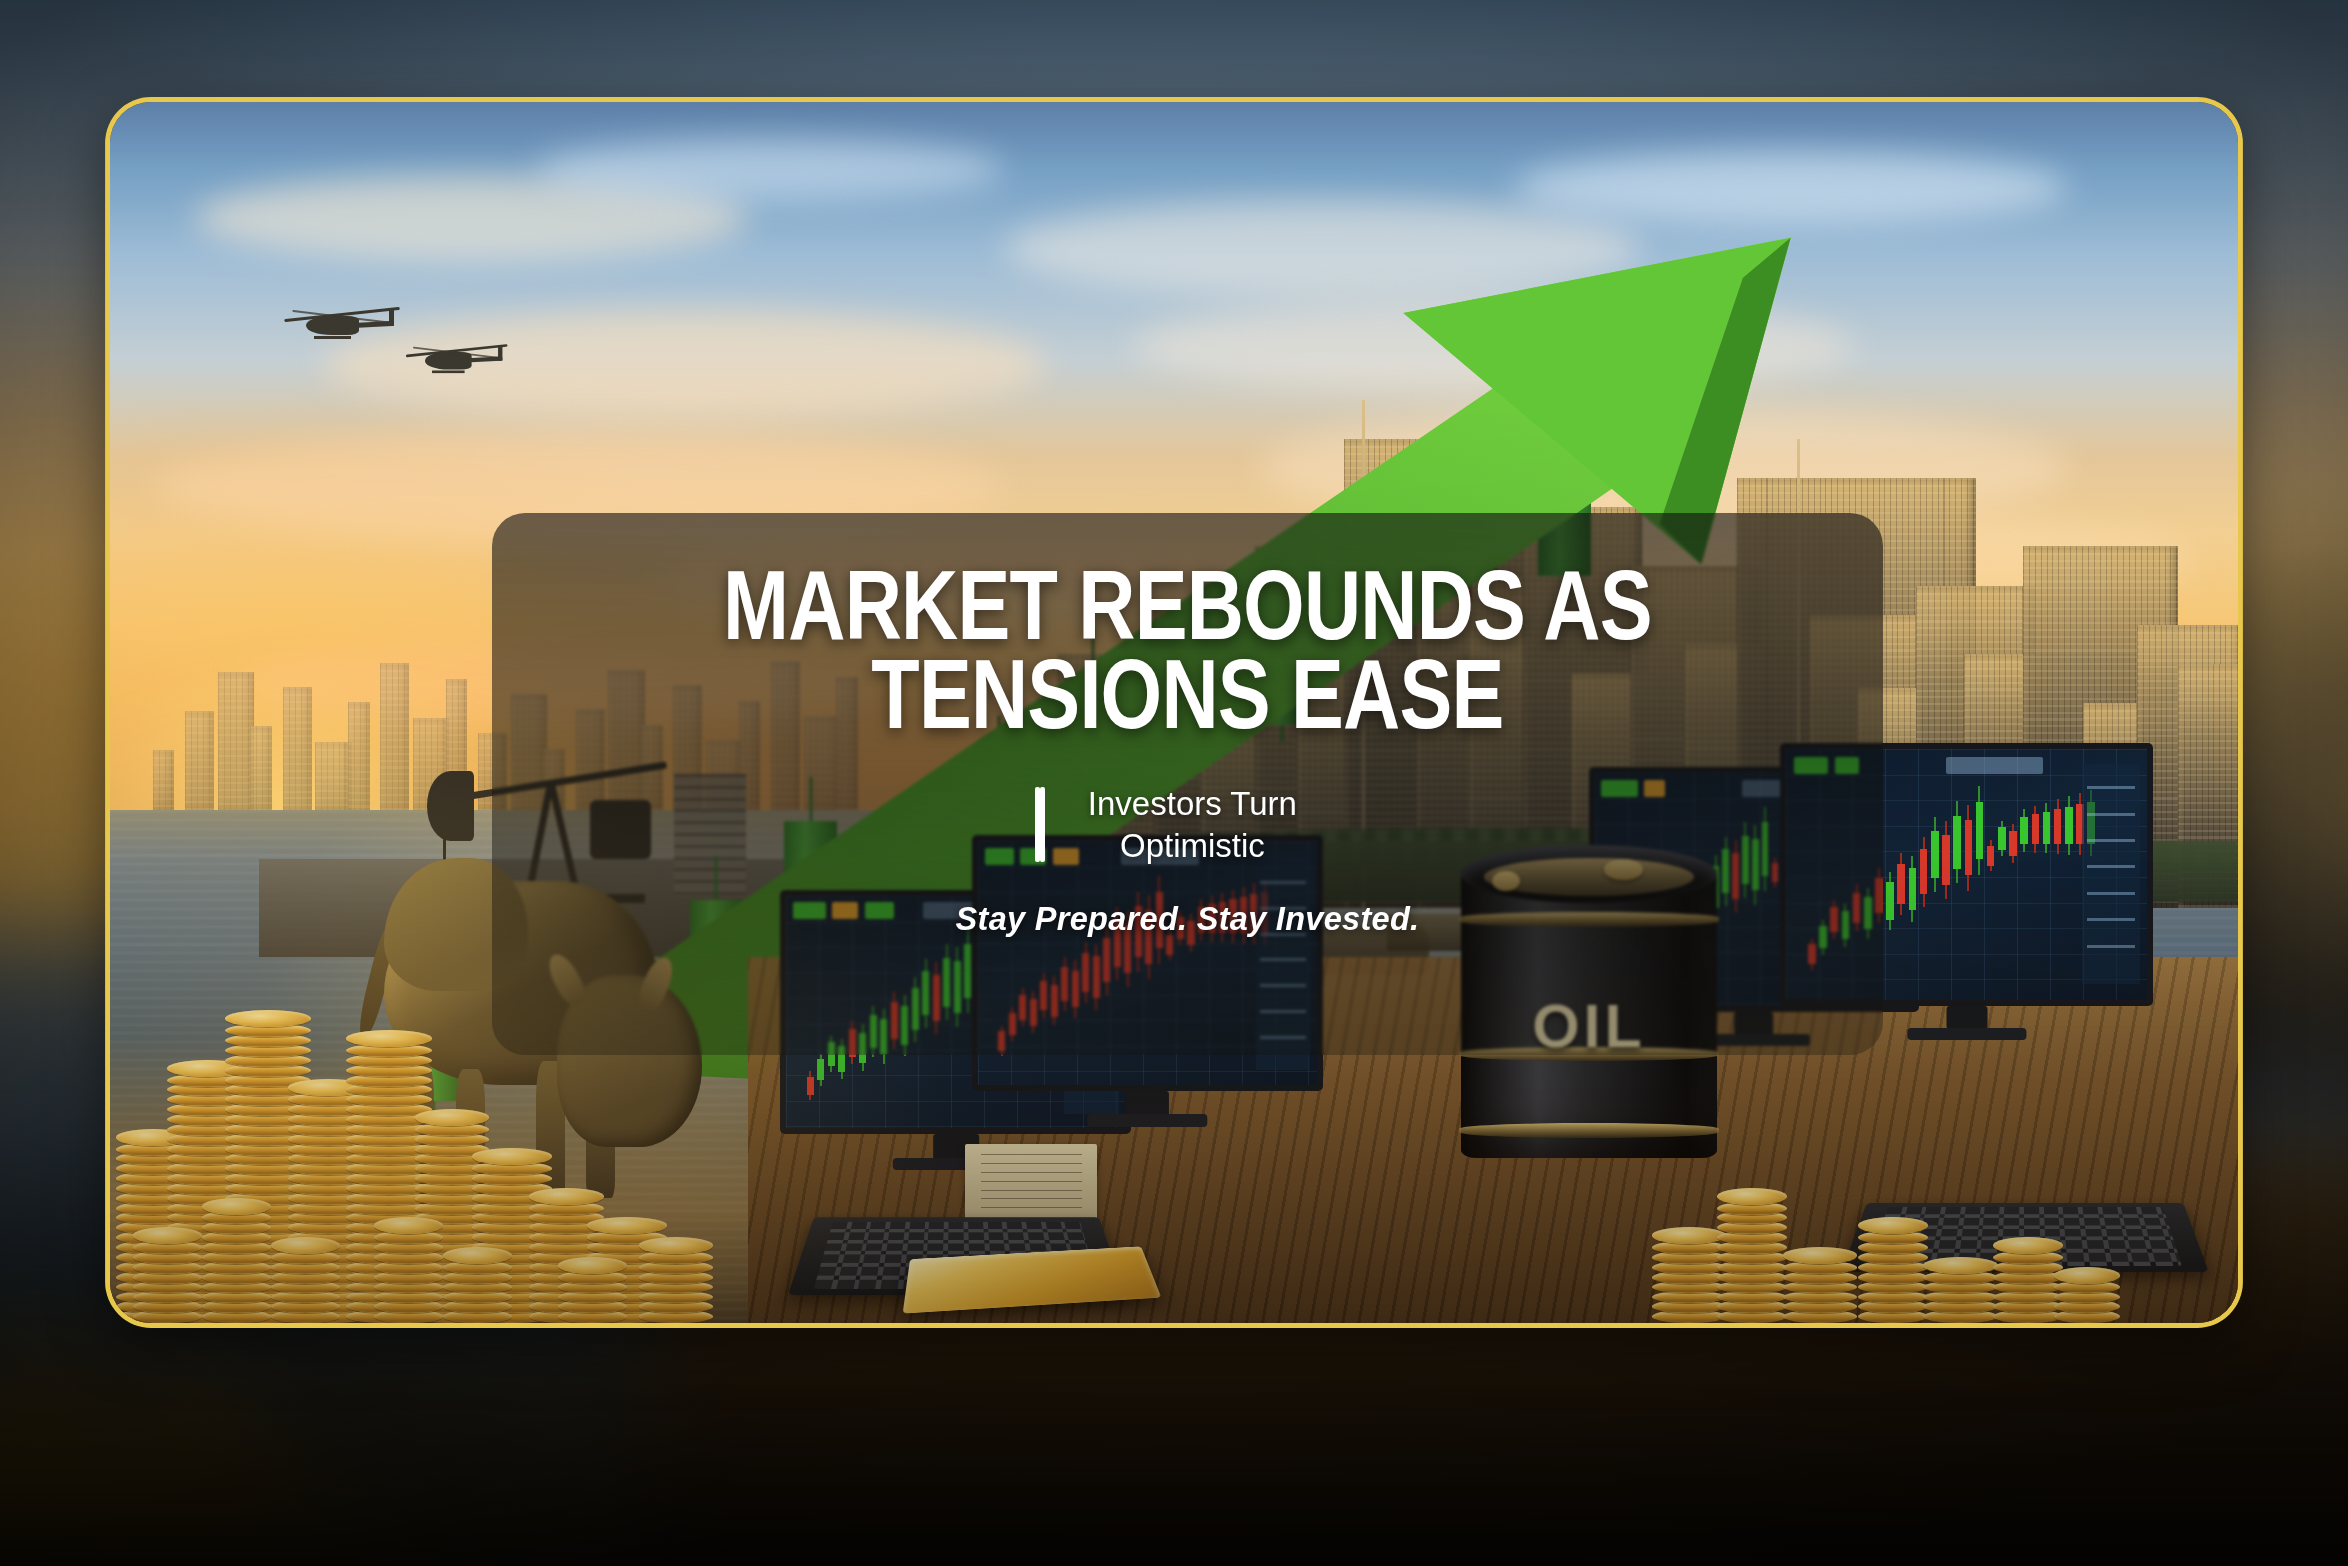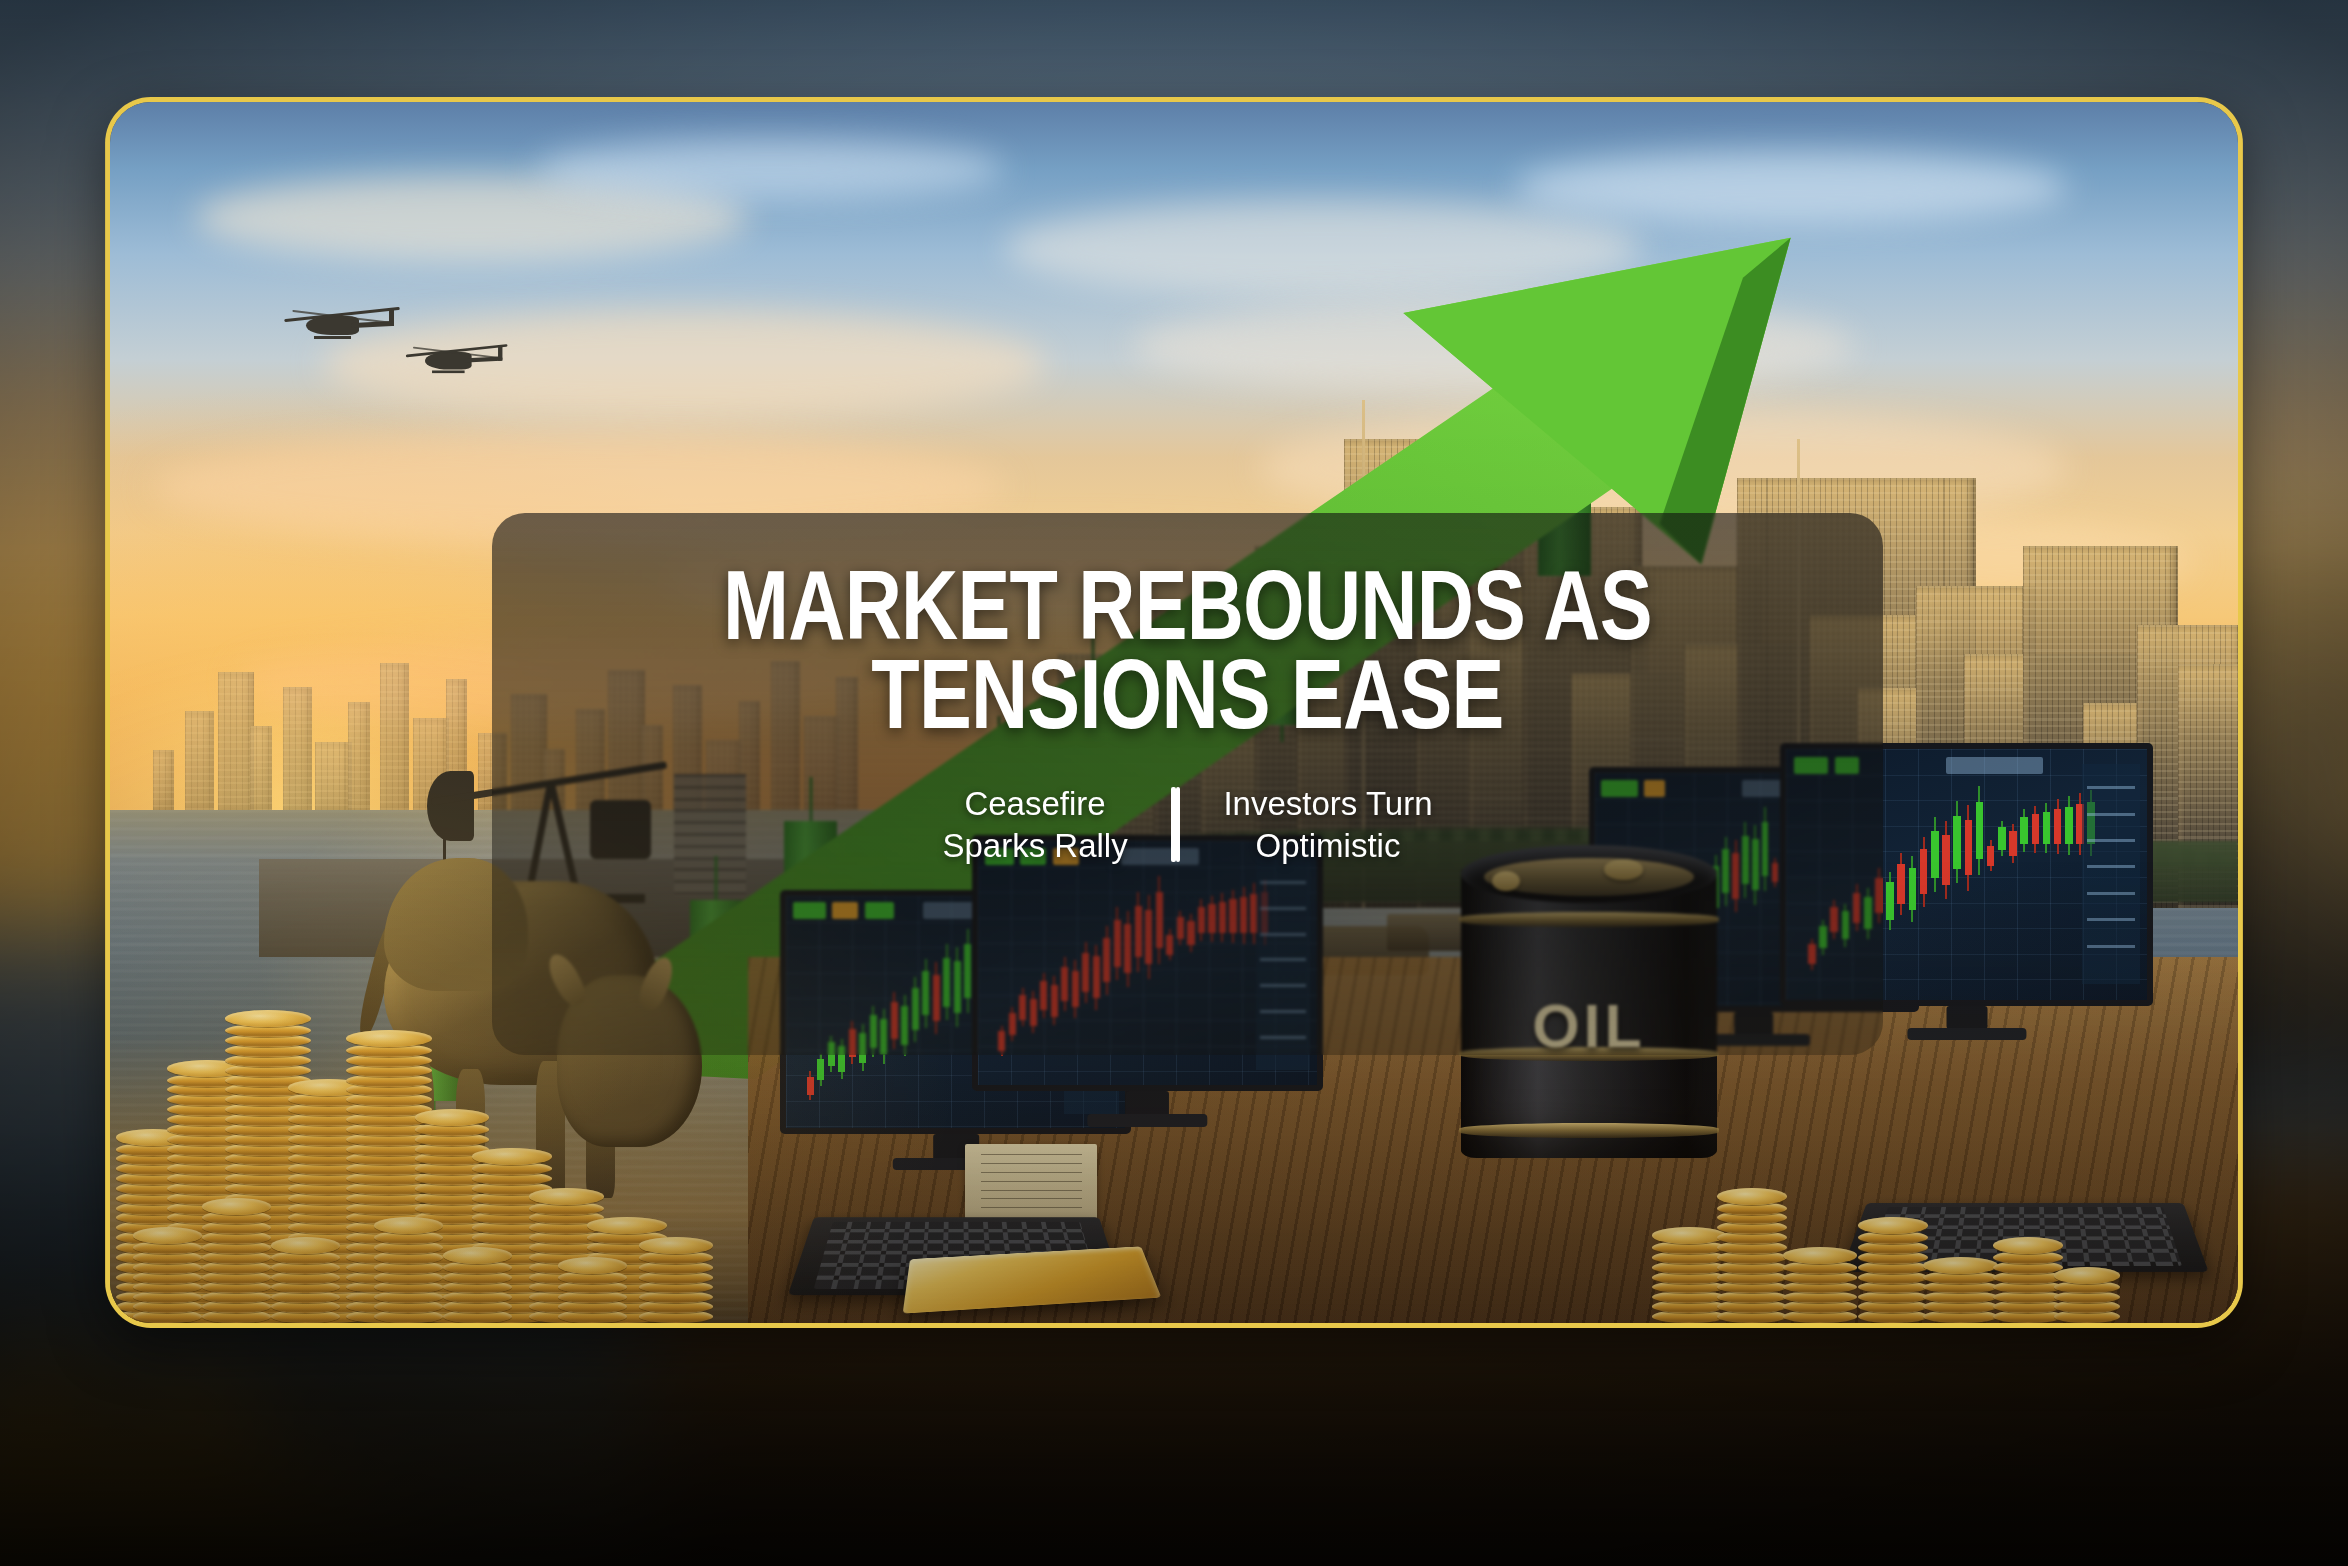--- a/index.html
+++ b/index.html
@@ -1626,25 +1626,24 @@
 
     <div class="scene-grade"></div>
 
     <div class="panel"></div>
 
     <div class="textblock">
       <div class="headline">MARKET REBOUNDS AS
 TENSIONS EASE</div>
 
       <div class="subrow">
-        <div class="subcol">Ceasefire
-Sparks Rally</div>
         <div class="divider"></div>
         <div class="divider"></div>
         <div class="subcol">Investors Turn
 Optimistic</div>
       </div>
 
+      <div class="tagline">Stay Prepared. Stay Invested.</div>
     </div>
 
   </div>
 </div>
 
 
 </body></html>

